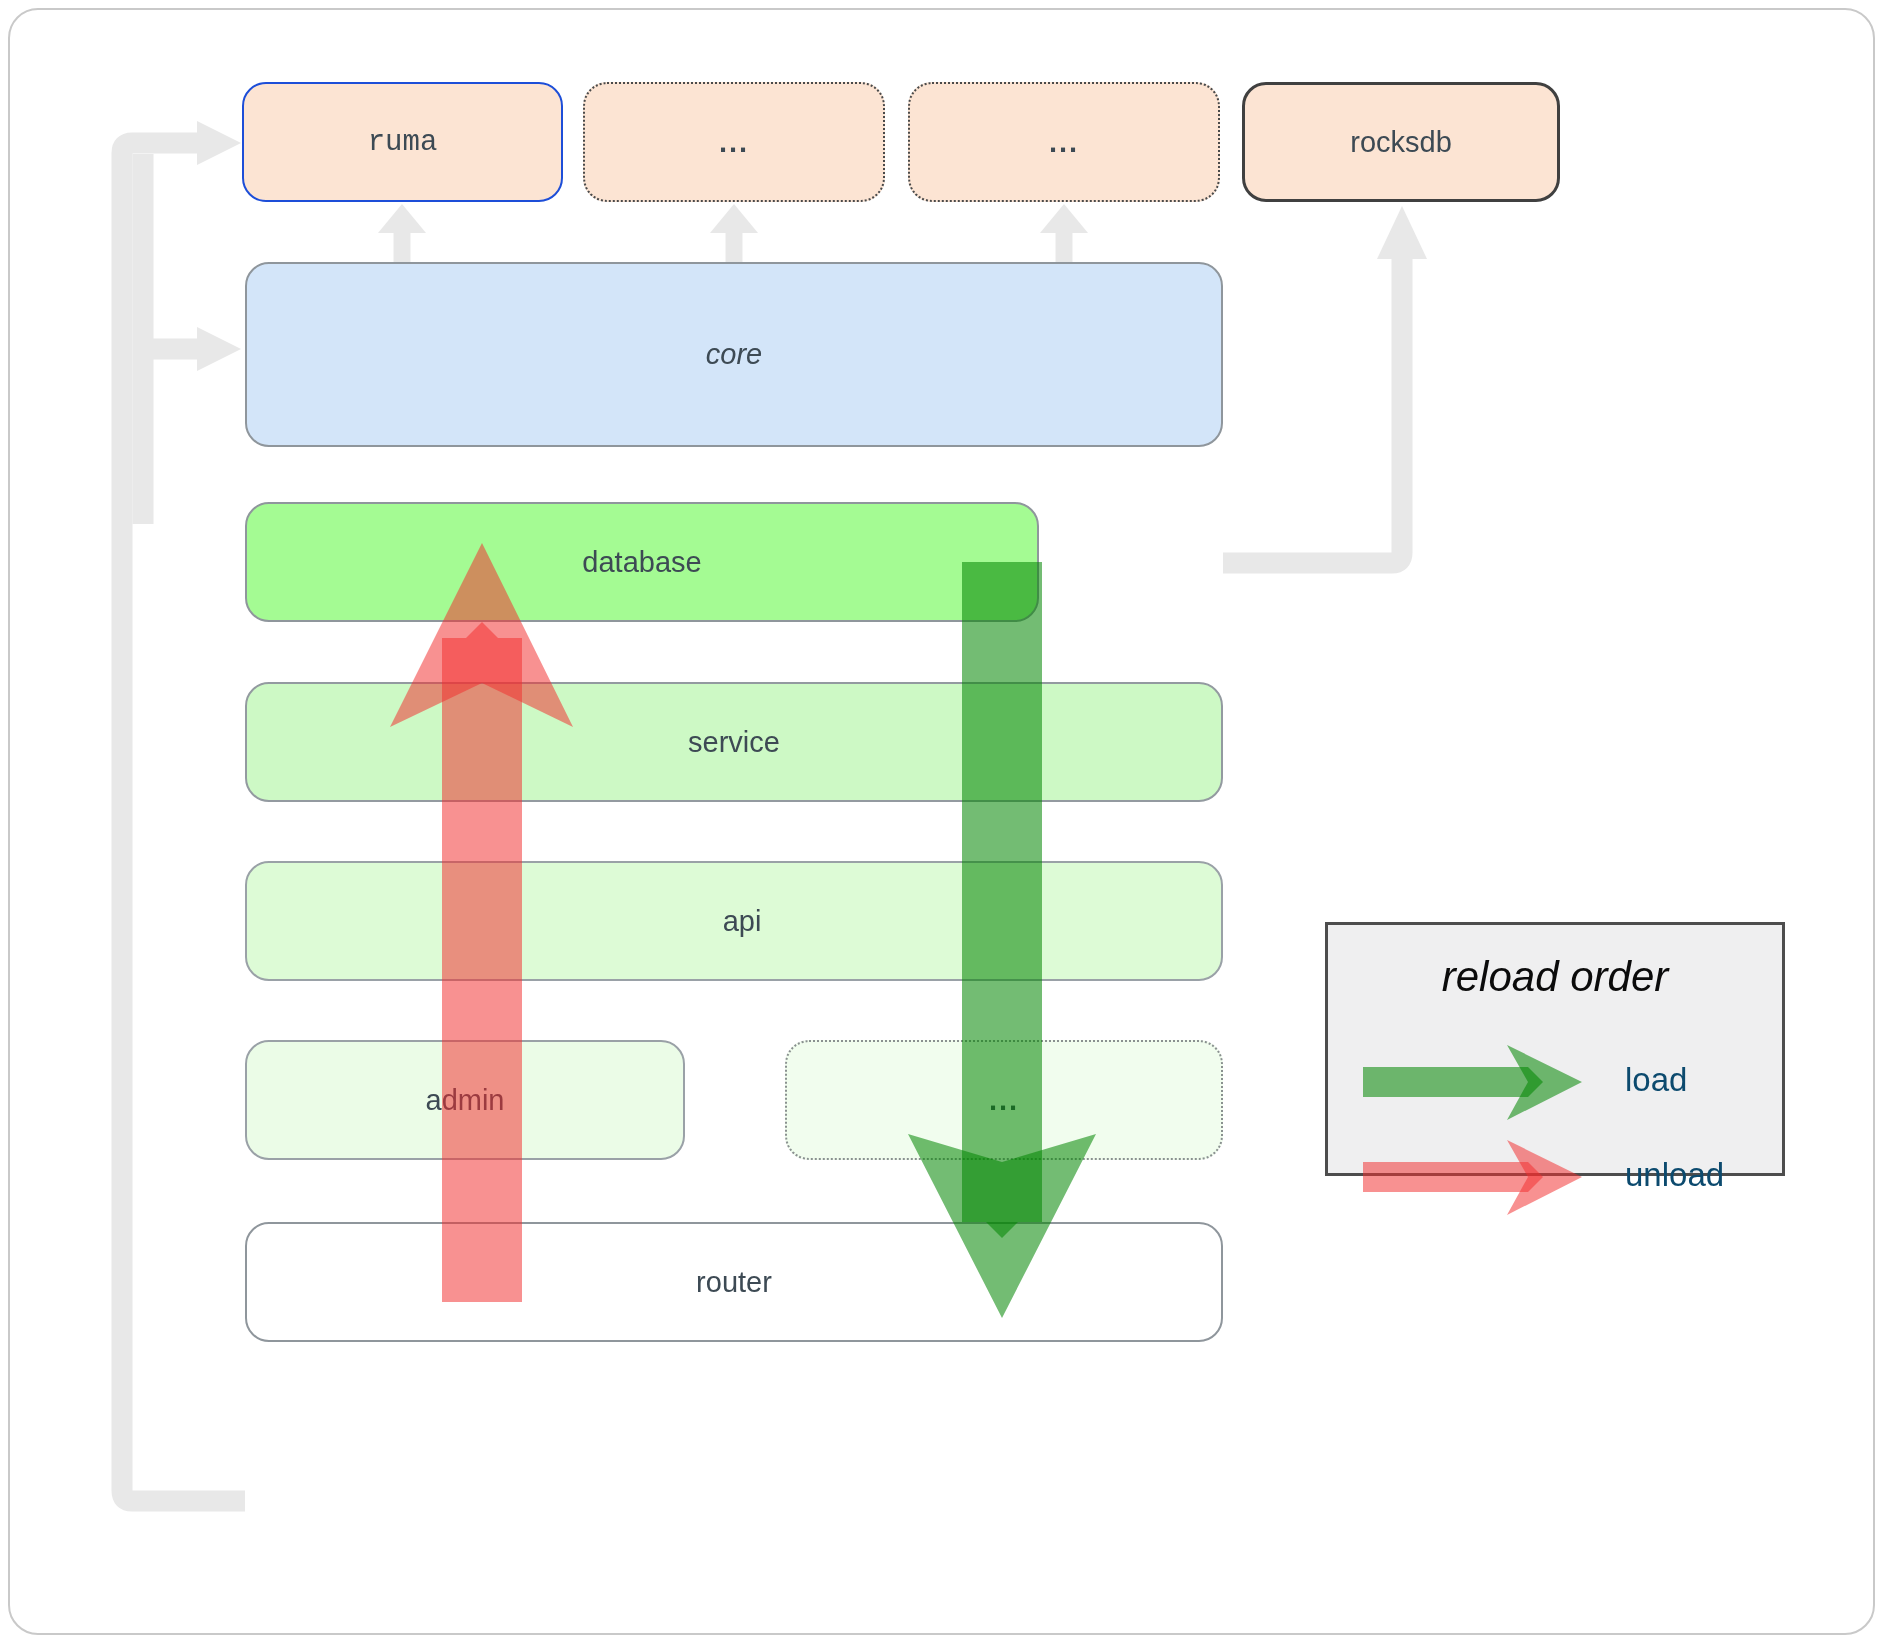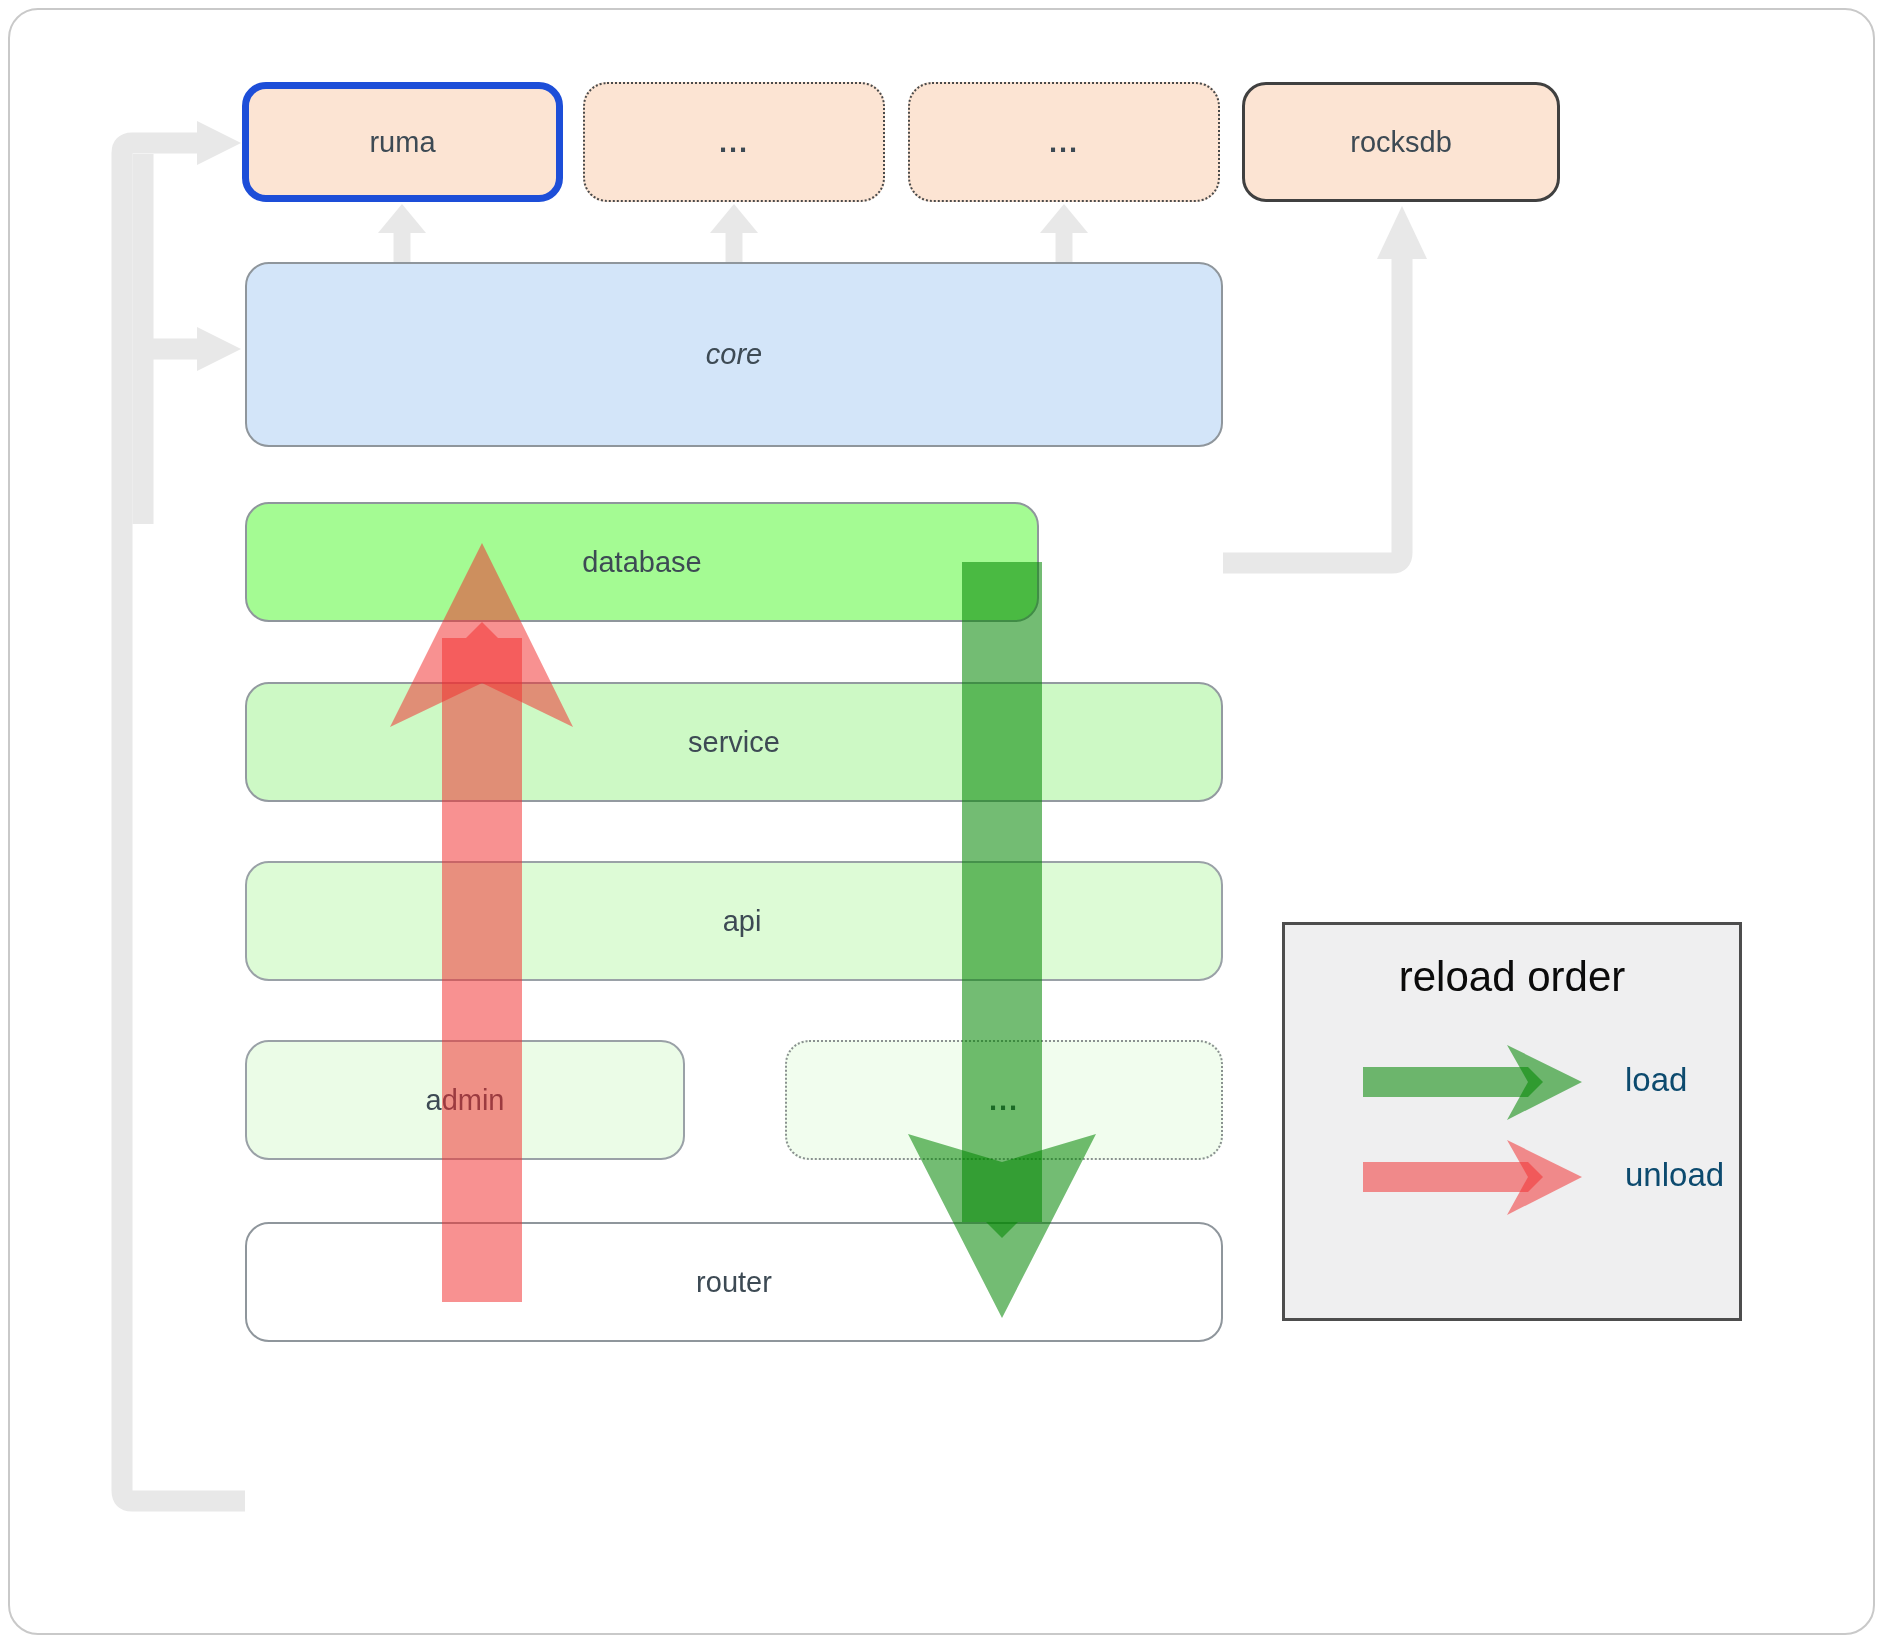--- a/index.html
+++ b/index.html
@@ -30,36 +30,36 @@
   .connector-stroke-thin{fill:none;stroke:var(--connector);stroke-width:17px;}
   .connector-head{fill:var(--connector);stroke:none;}
   .load-fill{fill:var(--load-arrow-fill);stroke:none;}
   .unload-fill{fill:var(--unload-arrow-fill);stroke:none;}
 
   .node{position:absolute;z-index:2;display:flex;align-items:center;justify-content:center;
         box-sizing:border-box;font-size:29px;color:var(--label-color);border-radius:24px;}
   .node span{display:block;text-align:center;}
   .dots{font-weight:700;letter-spacing:2px;}
 
-  .n-ruma{left:242px;top:82px;width:321px;height:120px;background:var(--peach-fill);border:7px solid #1d4ed8;}
+  .n-ruma{left:242px;top:82px;width:321px;height:120px;background:var(--peach-fill);border:2px solid #1d4ed8;font-family:Liberation Mono, monospace;}
   .n-crate1{left:583px;top:82px;width:302px;height:120px;background:var(--peach-fill);border:2px dotted #4a4a4a;}
   .n-crate2{left:908px;top:82px;width:312px;height:120px;background:var(--peach-fill);border:2px dotted #4a4a4a;}
   .n-rocksdb{left:1242px;top:82px;width:318px;height:120px;background:var(--peach-fill);border:3px solid #404040;}
   .n-core{left:245px;top:262px;width:978px;height:185px;background:var(--core-fill);border:2px solid #8f969c;font-style:italic;}
   .n-database{left:245px;top:502px;width:794px;height:120px;background:var(--database-fill);border:2px solid #8f969c;}
   .n-service{left:245px;top:682px;width:978px;height:120px;background:var(--service-fill);border:2px solid #939aa0;}
   .n-api{left:245px;top:861px;width:978px;height:120px;background:var(--api-fill);border:2px solid #9aa1a7;padding-left:16px;}
   .n-admin{left:245px;top:1040px;width:440px;height:120px;background:var(--admin-fill);border:2px solid #9aa1a7;}
   .n-other{left:785px;top:1040px;width:438px;height:120px;background:var(--other-fill);border:2px dotted #8a9190;}
   .n-router{left:245px;top:1222px;width:978px;height:120px;background:var(--router-fill);border:2px solid #8f969c;}
   .n-conduwuit{left:245px;top:1443px;width:978px;height:120px;background:var(--conduwuit-fill);
                border:3px solid #05050f;color:#ffffff;border-radius:26px;}
 
-  .legend{position:absolute;z-index:2;left:1282px;top:922px;width:460px;height:399px;
-          background:var(--legend-bg);border:3px solid #4d4d4d;box-sizing:border-box;}
+  .legend{position:absolute;z-index:2;left:1325px;top:922px;width:460px;height:254px;
+          background:var(--legend-bg);border:3px solid #4d4d4d;box-sizing:border-box;font-style:italic;}
   .legend-title{position:absolute;left:0;top:28px;width:100%;text-align:center;
                 font-size:42px;color:#0b0b0b;}
   .legend-label{position:absolute;z-index:4;font-size:33px;color:#0c4a6e;}
   .legend-label-load{left:1625px;top:1061px;}
   .legend-label-unload{left:1625px;top:1156px;}
 </style>
 </head>
 <body>
 
 <div class="canvas">

